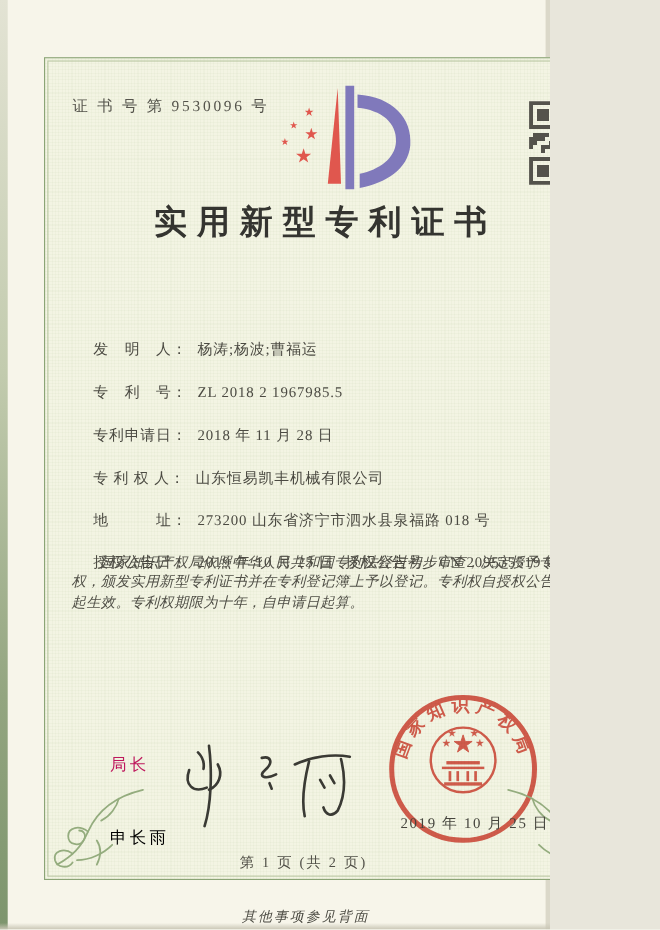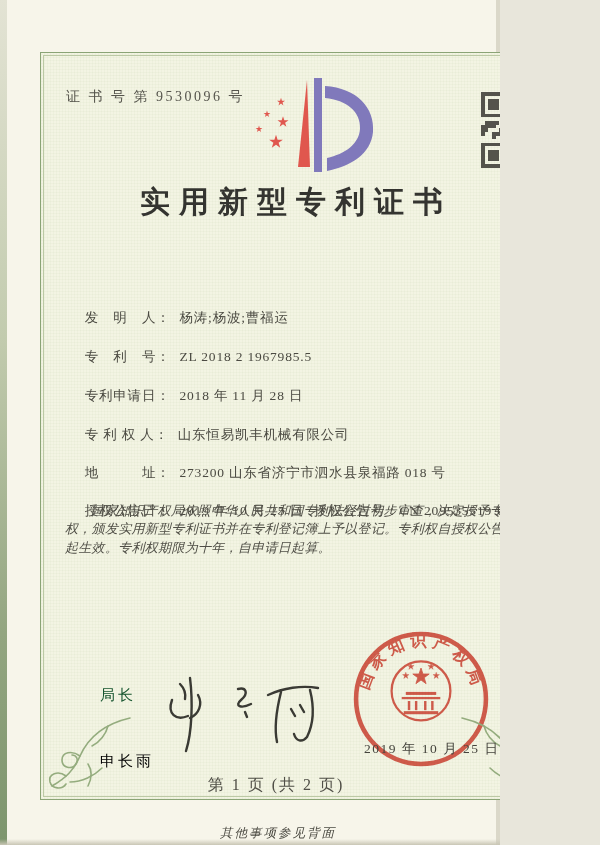--- a/index.html
+++ b/index.html
@@ -41,31 +41,31 @@
   .row{left:68px;font-size:13.5px;letter-spacing:.8px;color:#4b4a42;}
   .row .val{margin-left:9px;}
   .r1{top:254px;} .r2{top:293px;font-family:Liberation Serif, serif;} .r3{top:332px;} .r4{top:371px;}
   .r5{top:410px;} .r6{top:448px;} .r7{top:486px;}
   .grant-no{position:absolute;left:297px;top:486px;font-size:13.5px;letter-spacing:.8px;color:#4b4a42;white-space:pre;}
 
   .body-text{position:absolute;left:65px;top:502px;width:476px;font-size:13px;
     line-height:1.42;color:#4f4e46;font-style:italic;}
   .body-text p{margin:0 0 2px 0;text-indent:2em;letter-spacing:.3px;}
 
-  .signoff-title{left:100px;top:686px;font-size:15px;letter-spacing:3px;color:#14532d;}
+  .signoff-title{left:100px;top:686px;font-size:15px;letter-spacing:3px;color:#be185d;}
   .signoff-name{left:100px;top:752px;font-size:15px;letter-spacing:3px;color:#000000;font-family:Liberation Mono, monospace;}
 
   .signature{position:absolute;left:150px;top:662px;width:180px;height:100px;}
 
   .seal{position:absolute;left:350px;top:628px;width:142px;height:142px;opacity:.88;
     mix-blend-mode:multiply;}
   .seal svg{width:100%;height:100%;}
   .seal-date{left:364px;top:740px;font-size:13.5px;letter-spacing:1.5px;color:#45443d;z-index:6;}
 
-  .page-no{left:276px;top:775px;transform:translateX(-50%);font-size:16px;letter-spacing:2px;color:#504f47;}
+  .page-no{left:276px;top:775px;transform:translateX(-50%);font-size:13px;letter-spacing:2px;color:#504f47;}
   .back-note{left:278px;top:807px;transform:translateX(-50%);font-size:12.5px;font-style:italic;
     letter-spacing:2px;color:#4c4b43;margin-top:18px;}
 </style>
 </head>
 <body>
 
 <div class="page">
 
   <div class="edge-left"></div>
   <div class="edge-right"></div>

